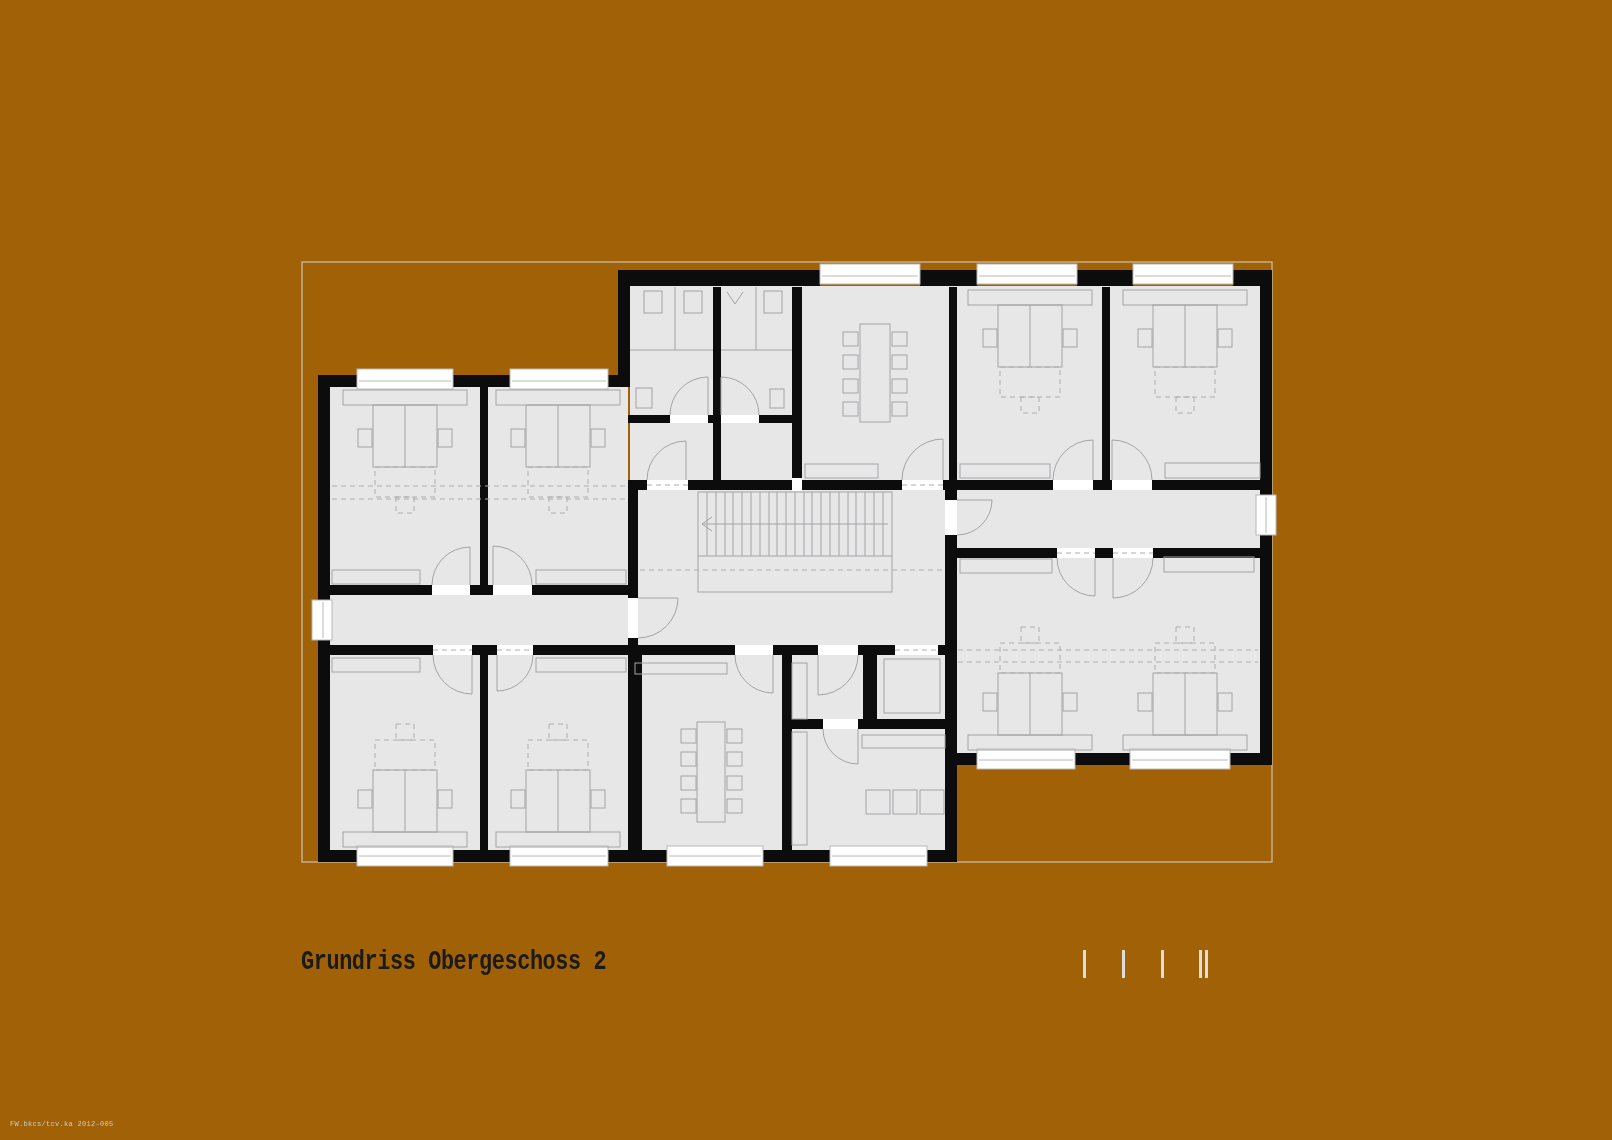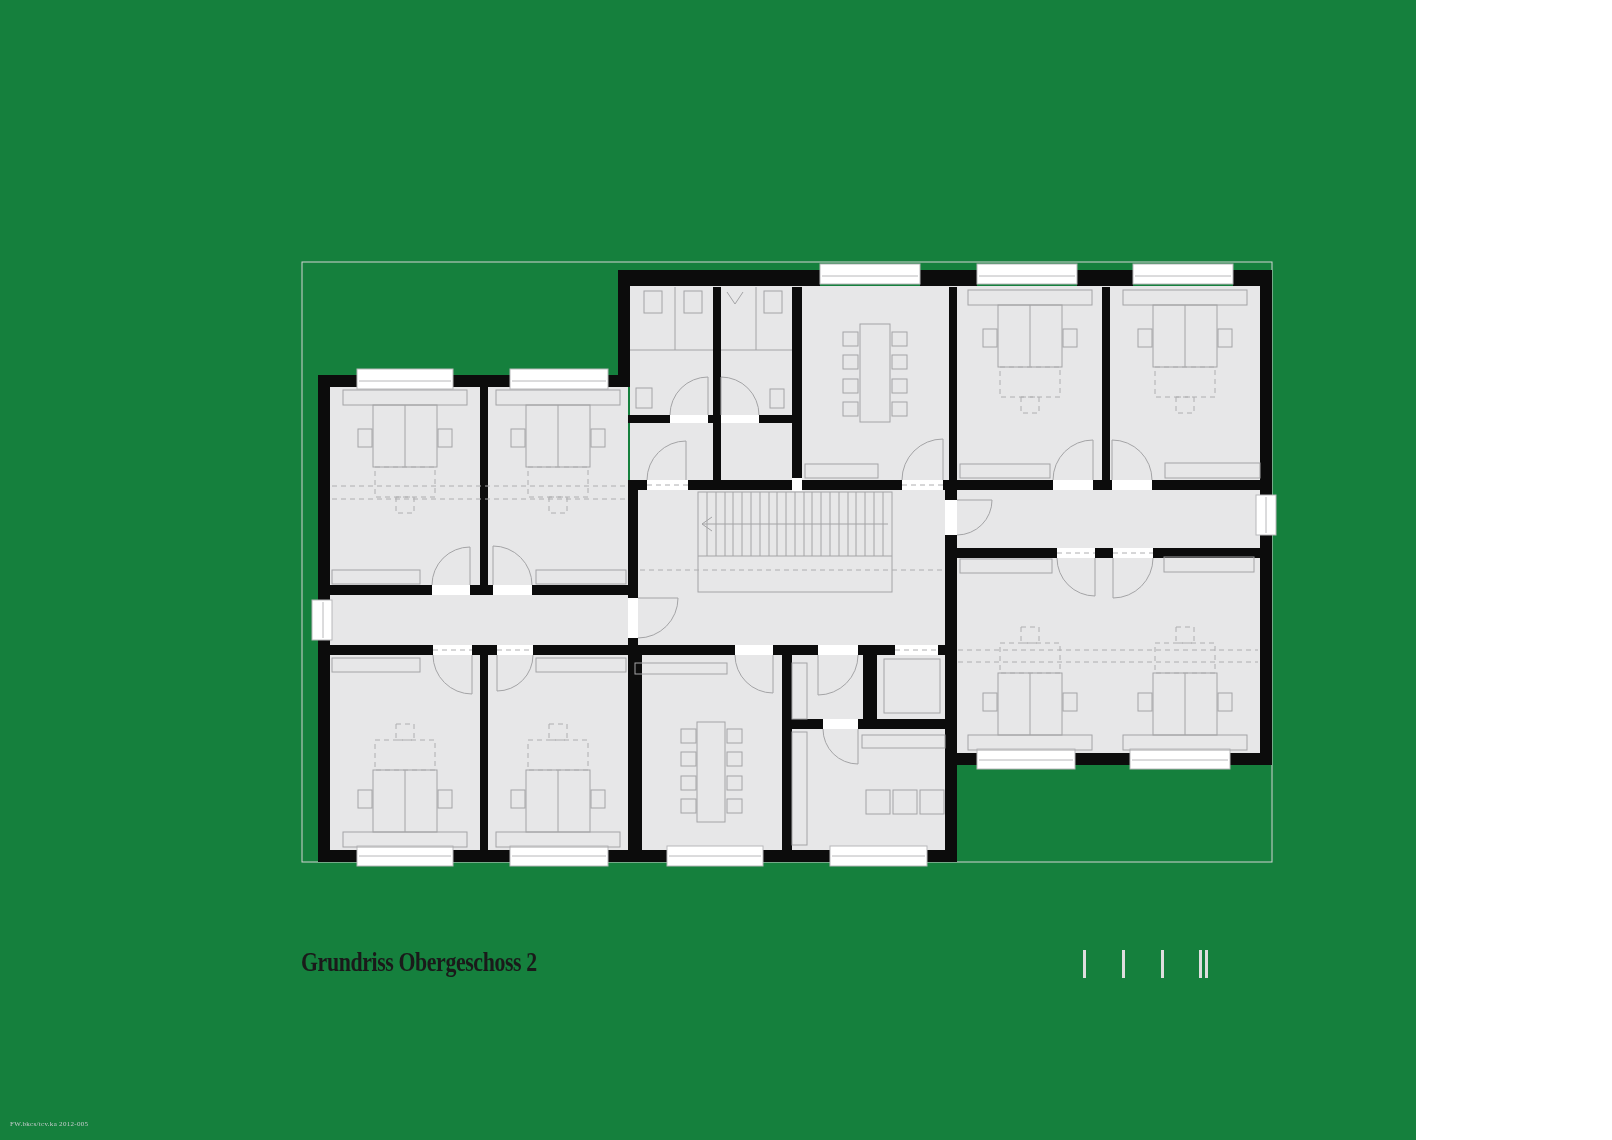--- a/index.html
+++ b/index.html
@@ -1,17 +1,17 @@
 <!DOCTYPE html>
 <html><head>
 <meta charset="utf-8">
 <style>
   html,body{margin:0;padding:0;background:#ffffff;}
-  .canvas{position:relative;width:1416px;height:1140px;background:#15803d;overflow:hidden;
-          font-family:Liberation Serif, serif;}
+  .canvas{position:relative;width:1612px;height:1140px;background:#a16207;overflow:hidden;
+          font-family:Liberation Mono, monospace;}
   .plan-title{position:absolute;left:301px;top:946px;font-size:28px;font-weight:bold;
               color:#1a1a1a;letter-spacing:-0.5px;transform:scaleX(0.78);transform-origin:left top;
               white-space:nowrap;}
   .fine-print{position:absolute;left:10px;top:1120px;font-size:7px;color:#c9cccf;letter-spacing:0.3px;}
   
   .wall{fill:#0c0c0c;stroke:none;}
   .floor{fill:#e7e7e8;stroke:none;}
   .thin{fill:none;stroke:#d3d3d3;stroke-width:1;}
   .fl{fill:none;stroke:#a4a4a6;stroke-width:1;}
   .flf{fill:#e7e7e8;stroke:#a4a4a6;stroke-width:1;}

